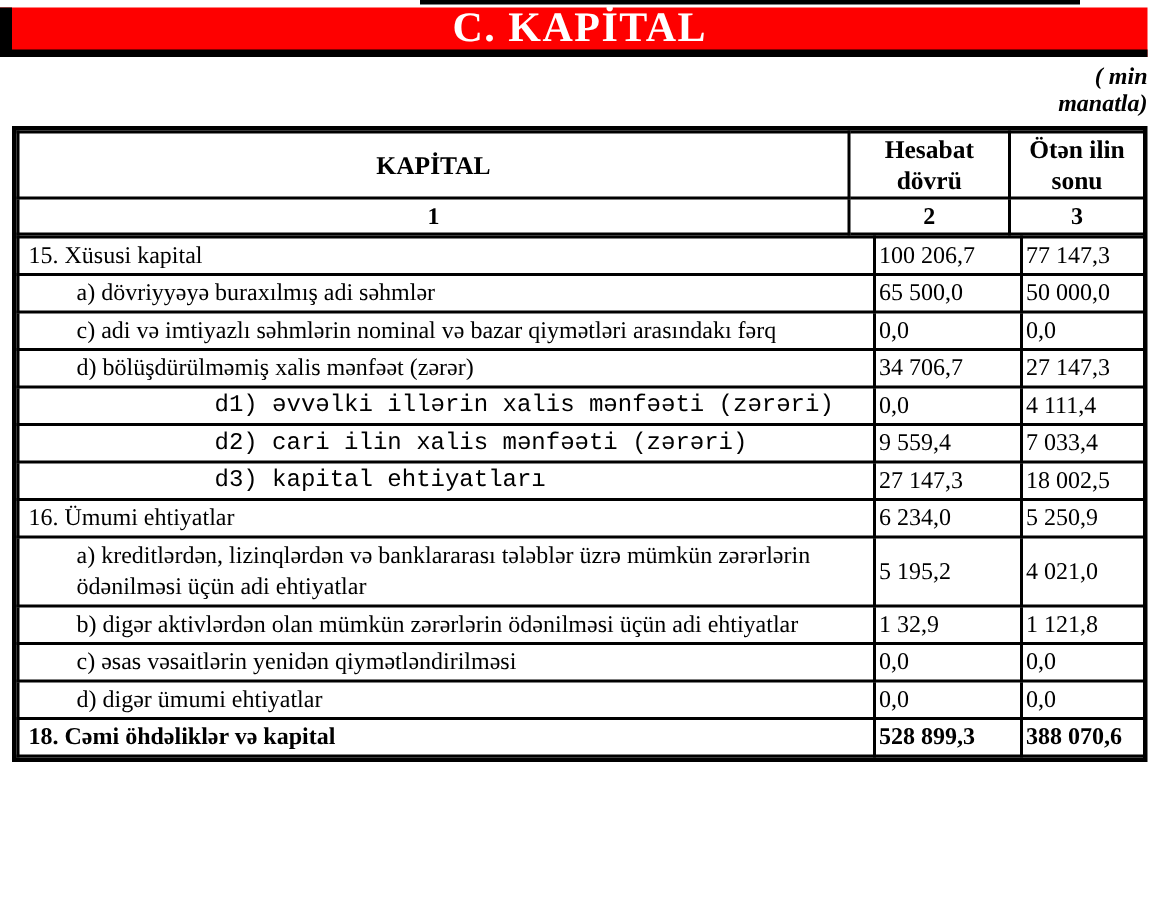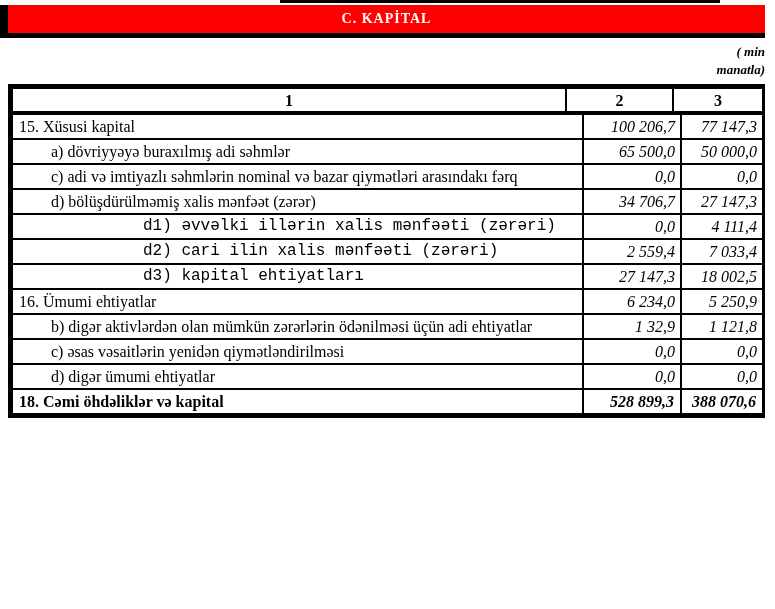--- a/index.html
+++ b/index.html
@@ -24,31 +24,31 @@
     width: 765px; height: 33px;
     background: #fe0000;
     border-left: 8px solid #000000;
     border-bottom: 5px solid #000000;
     text-align: center;
   }
   .title-bar .title-text {
     display: inline-block;
     color: #ffffff;
     font-weight: bold;
-    font-size: 14px;
+    font-size: 28px;
     line-height: 27px;
     letter-spacing: 1px;
   }
   .units-note {
     position: absolute;
     right: 10px; top: 43px;
     text-align: right;
     font-style: italic;
     font-weight: bold;
-    font-size: 13px;
+    font-size: 16px;
     line-height: 18px;
   }
   .table-wrap {
     position: absolute;
     left: 8px; top: 84px;
     width: 757px;
     border: 3px solid #000000;
   }
   table {
     border-collapse: collapse;
@@ -64,21 +64,21 @@
   }
   
   .head-table th { font-weight: bold; text-align: center; padding: 0 2px; }
   .head-table .row-captions th { height: 44px; font-size: 17px; }
   .head-table .row-numbers th { height: 24px; }
   
   .body-table td { height: 24px; margin-top: 30px; }
   .body-table td.label { text-align: left; padding: 1px 4px 1px 6px; }
   .body-table td.ind1  { padding-left: 38px; }
   .body-table td.ind2  { padding-left: 130px; font-family: Liberation Mono, monospace; }
-  .body-table td.num   { text-align: right; padding: 1px 5px 1px 2px; font-style: italic; }
+  .body-table td.num   { padding: 1px 5px 1px 2px; }
   .body-table tr.bold td { font-weight: bold; }
   .body-table tr.bold td.num { padding-right: 6px; }
 </style>
 </head>
 <body>
 
 <div class="page">
 
   <div class="top-fragment-line"></div>
 
@@ -93,20 +93,25 @@
 
   <div class="table-wrap">
 
     <table class="head-table">
       <colgroup>
         <col style="width:554px">
           <col style="width:107px">
           <col style="width:90px">
       </colgroup>
       <tbody>
+          <tr class="row-captions">
+        <th>KAPİTAL</th>
+        <th>Hesabat dövrü</th>
+        <th>Ötən ilin sonu</th>
+      </tr>
       <tr class="row-numbers">
         <th>1</th>
         <th>2</th>
         <th>3</th>
       </tr>
     </tbody>
       </table>
 
     <table class="body-table">
       <colgroup>
@@ -135,32 +140,37 @@
             <td class="num">34 706,7</td>
             <td class="num">27 147,3</td>
           </tr>
           <tr>
             <td class="label ind2">d1) əvvəlki illərin xalis mənfəəti (zərəri)</td>
             <td class="num">0,0</td>
             <td class="num">4 111,4</td>
           </tr>
           <tr>
             <td class="label ind2">d2) cari ilin xalis mənfəəti (zərəri)</td>
-            <td class="num">2 559,4</td>
+            <td class="num">9 559,4</td>
             <td class="num">7 033,4</td>
           </tr>
           <tr>
             <td class="label ind2">d3) kapital ehtiyatları</td>
             <td class="num">27 147,3</td>
             <td class="num">18 002,5</td>
           </tr>
           <tr>
             <td class="label ind0">16. Ümumi ehtiyatlar</td>
             <td class="num">6 234,0</td>
             <td class="num">5 250,9</td>
+          </tr>
+          <tr>
+            <td class="label ind1">a) kreditlərdən, lizinqlərdən və banklararası  tələblər üzrə mümkün zərərlərin ödənilməsi üçün adi ehtiyatlar</td>
+            <td class="num">5 195,2</td>
+            <td class="num">4 021,0</td>
           </tr>
           <tr>
             <td class="label ind1">b) digər aktivlərdən olan mümkün zərərlərin ödənilməsi üçün adi ehtiyatlar</td>
             <td class="num">1 32,9</td>
             <td class="num">1 121,8</td>
           </tr>
           <tr>
             <td class="label ind1">c) əsas vəsaitlərin yenidən qiymətləndirilməsi</td>
             <td class="num">0,0</td>
             <td class="num">0,0</td>

